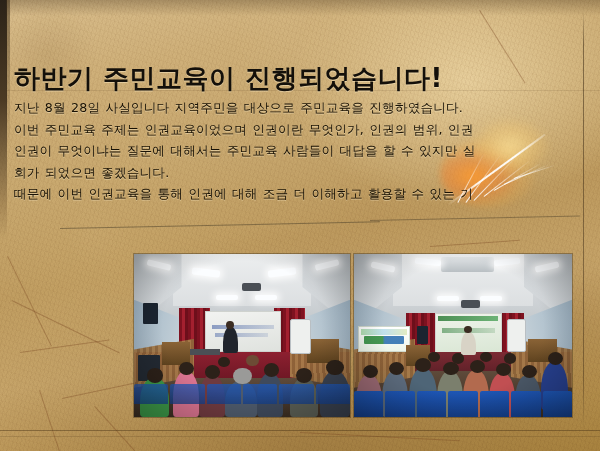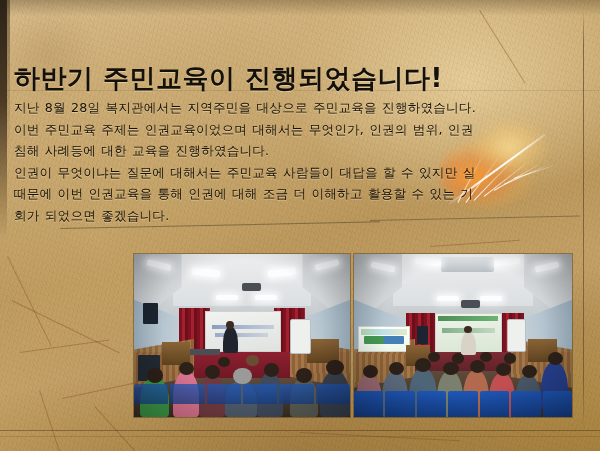--- a/index.html
+++ b/index.html
@@ -203,26 +203,25 @@
     <span class="q" style="left:34px;top:82px;width:60px;transform:rotate(-46deg);"></span>
     <span class="q" style="left:44px;top:78px;width:58px;transform:rotate(-38deg);"></span>
     <span class="q" style="left:54px;top:72px;width:54px;transform:rotate(-30deg);"></span>
     <span class="q" style="left:64px;top:66px;width:48px;transform:rotate(-24deg);"></span>
     <span class="q" style="left:74px;top:60px;width:42px;transform:rotate(-18deg);"></span>
   </div>
 
   <h1 class="title">하반기 주민교육이 진행되었습니다!</h1>
 
   <div class="body">
-    <p>지난 8월 28일 복지관에서는 지역주민을 대상으로 주민교육을 진행하였습니다.</p>
-    <p>이번 주민교육 주제는 인권교육이었으며 대해서는 무엇인가, 인권의 범위, 인권</p>
-    <p>침해 사례등에 대한 교육을 진행하였습니다.</p>
+    <p>지난 8월 28일 사실입니다 지역주민을 대상으로 주민교육을 진행하였습니다.</p>
+    <p>이번 주민교육 주제는 인권교육이었으며 인권이란 무엇인가, 인권의 범위, 인권</p>
     <p>인권이 무엇이냐는 질문에 대해서는 주민교육 사람들이 대답을 할 수 있지만 실</p>
+    <p>회가 되었으면 좋겠습니다.</p>
     <p>때문에 이번 인권교육을 통해 인권에 대해 조금 더 이해하고 활용할 수 있는 기</p>
-    <p>회가 되었으면 좋겠습니다.</p>
   </div>
 
   <div class="photos">
 
     <div class="photo left">
       <div class="ceiling"></div>
       <div class="ceil-recess"></div>
       <div class="ceil-edgeL"></div>
       <div class="ceil-edgeR"></div>
 

